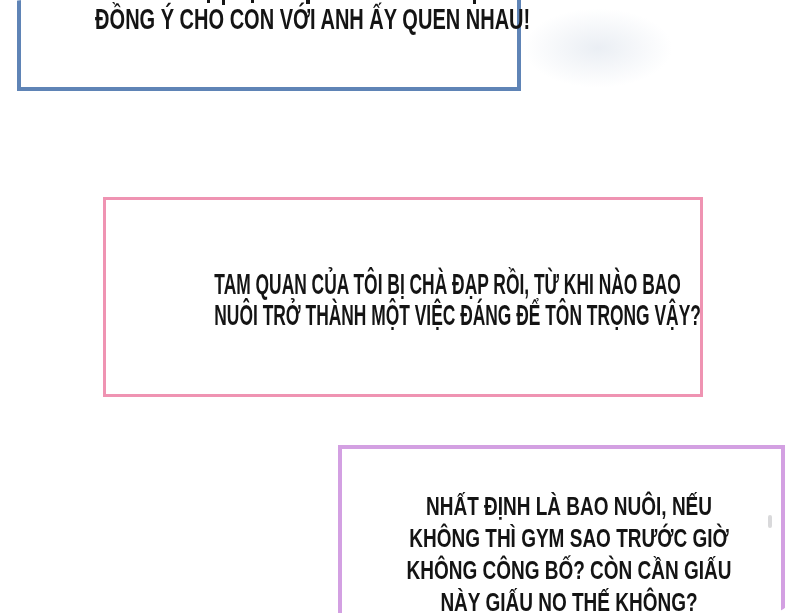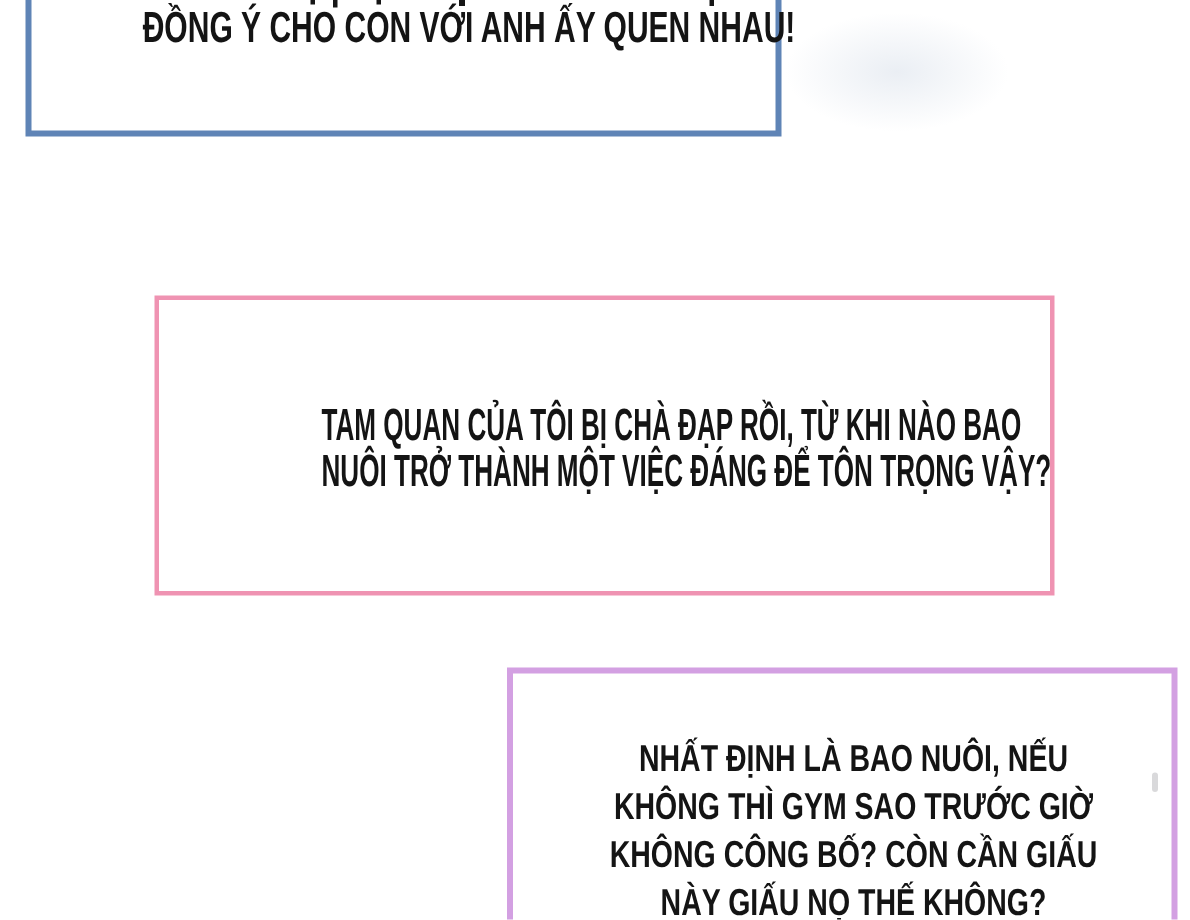--- a/index.html
+++ b/index.html
@@ -3,20 +3,21 @@
 <meta charset="utf-8">
 <style>
   html, body { margin: 0; padding: 0; }
   #page {
     position: relative;
     width: 793px;
     height: 613px;
     overflow: hidden;
     background: #ffffff;
     font-family: "Liberation Sans", sans-serif;
+    border-radius: 22px;
   }
   .bubble {
     position: absolute;
     box-sizing: border-box;
     background: #ffffff;
     border-style: solid;
   }
   .bubble-blue {
     left: 17px; top: -62px;
     width: 504px; height: 153px;

